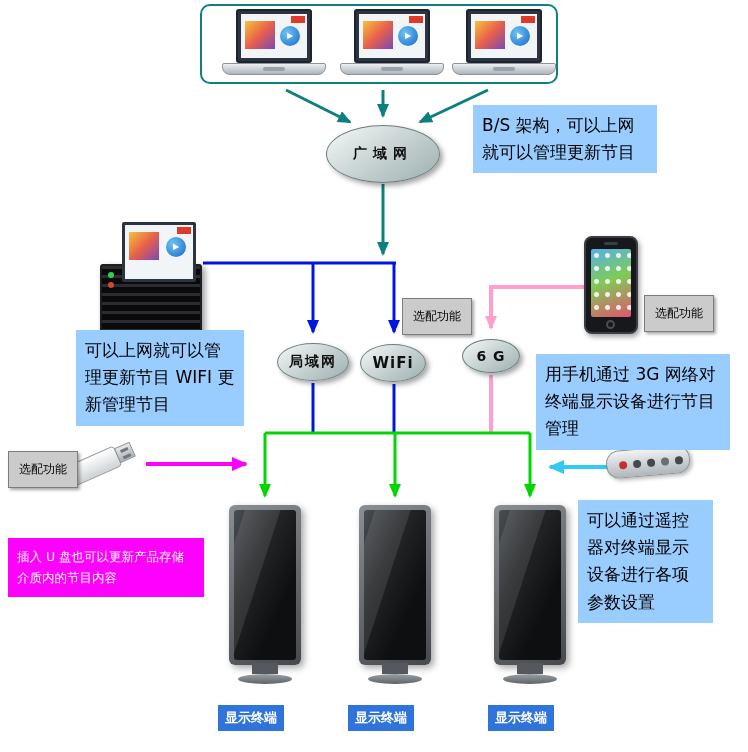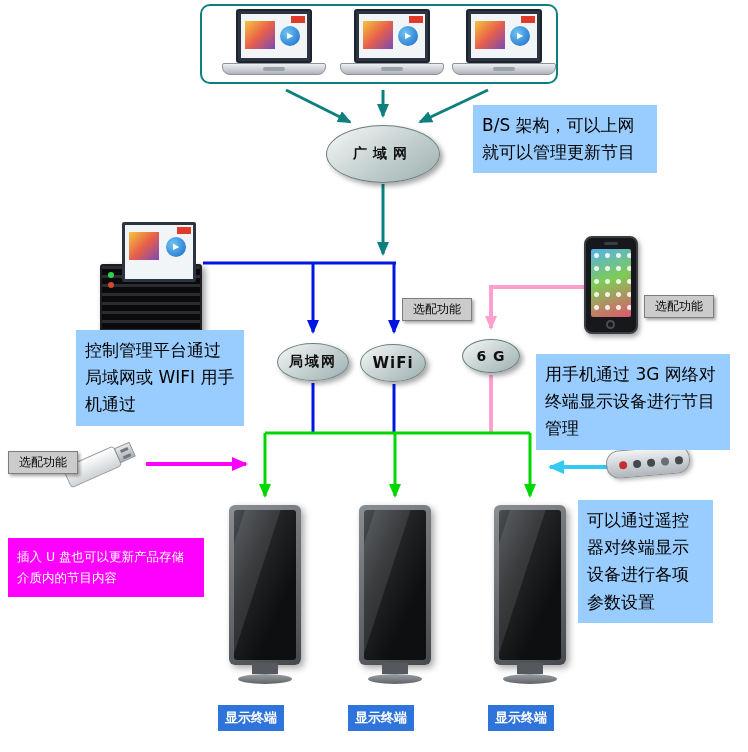--- a/index.html
+++ b/index.html
@@ -42,21 +42,21 @@
   .note { position:absolute; z-index:4; background:#99ccff; color:#000;
     font-size:17px; line-height:1.6; padding:7px 9px; }
   .note-bs      { left:473px; top:105px; width:184px; }
   .note-control { left:76px;  top:330px; width:168px; }
   .note-phone   { left:536px; top:354px; width:194px; }
   .note-remote  { left:578px; top:500px; width:135px; }
   .note-usb { position:absolute; z-index:4; left:8px; top:538px; width:196px;
     background:#ff00ff; color:#fff; font-size:12.5px; line-height:1.7; padding:8px 9px; }
 
   .gray-tag { position:absolute; z-index:4; background:#cbcbcb; border:1px solid #7d7d7d;
-    color:#000; font-size:12px; padding:2px 10px; box-shadow:2px 2px 3px rgba(0,0,0,.35); }
+    color:#000; font-size:12px; padding:9px 10px; box-shadow:2px 2px 3px rgba(0,0,0,.35); }
   .tag-1 { left:402px; top:298px; }
   .tag-2 { left:644px; top:295px; }
   .tag-3 { left:8px;   top:451px; }
 
   .terminal-label { position:absolute; z-index:4; top:705px; width:66px; height:26px;
     background:#2e74da; color:#fff; font-weight:bold; font-size:13px;
     text-align:center; line-height:26px; }
   .tl-1 { left:218px; } .tl-2 { left:348px; } .tl-3 { left:488px; }
 
   
@@ -212,21 +212,21 @@
     <span>局域网</span>
   </div>
   <div class="ellipse wifi">
     <span>WiFi</span>
   </div>
   <div class="ellipse g3">
     <span>6 G</span>
   </div>
 
   <div class="note note-bs">B/S 架构，可以上网就可以管理更新节目</div>
-  <div class="note note-control">控制管理平台通过局域网或 WIFI 用手机通过</div>
+  <div class="note note-control">可以上网就可以管理更新节目 WIFI 更新管理节目</div>
   <div class="note note-phone">用手机通过 3G 网络对终端显示设备进行节目管理</div>
   <div class="note-usb">插入 U 盘也可以更新产品存储介质内的节目内容</div>
   <div class="note note-remote">可以通过遥控器对终端显示设备进行各项参数设置</div>
 
   <div class="gray-tag tag-1">选配功能</div>
   <div class="gray-tag tag-2">选配功能</div>
   <div class="gray-tag tag-3">选配功能</div>
 
   <div class="server">
     <div class="srv-monitor">

